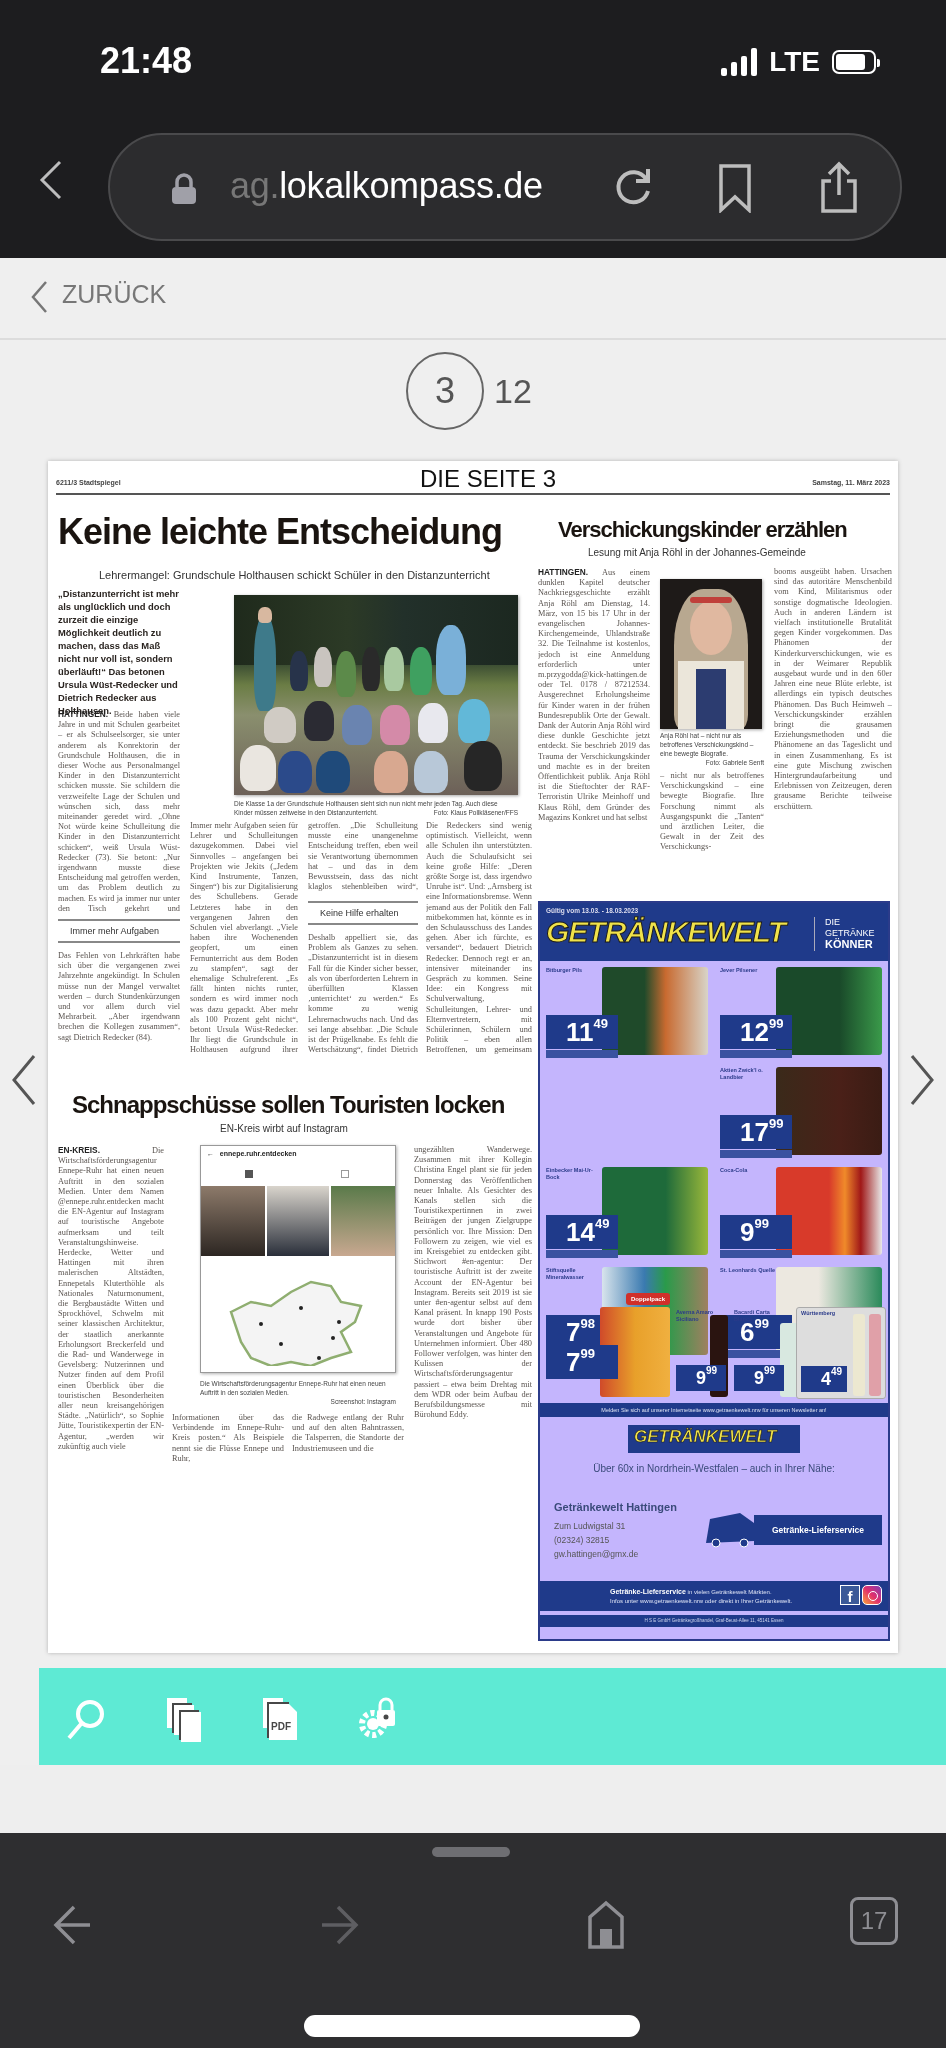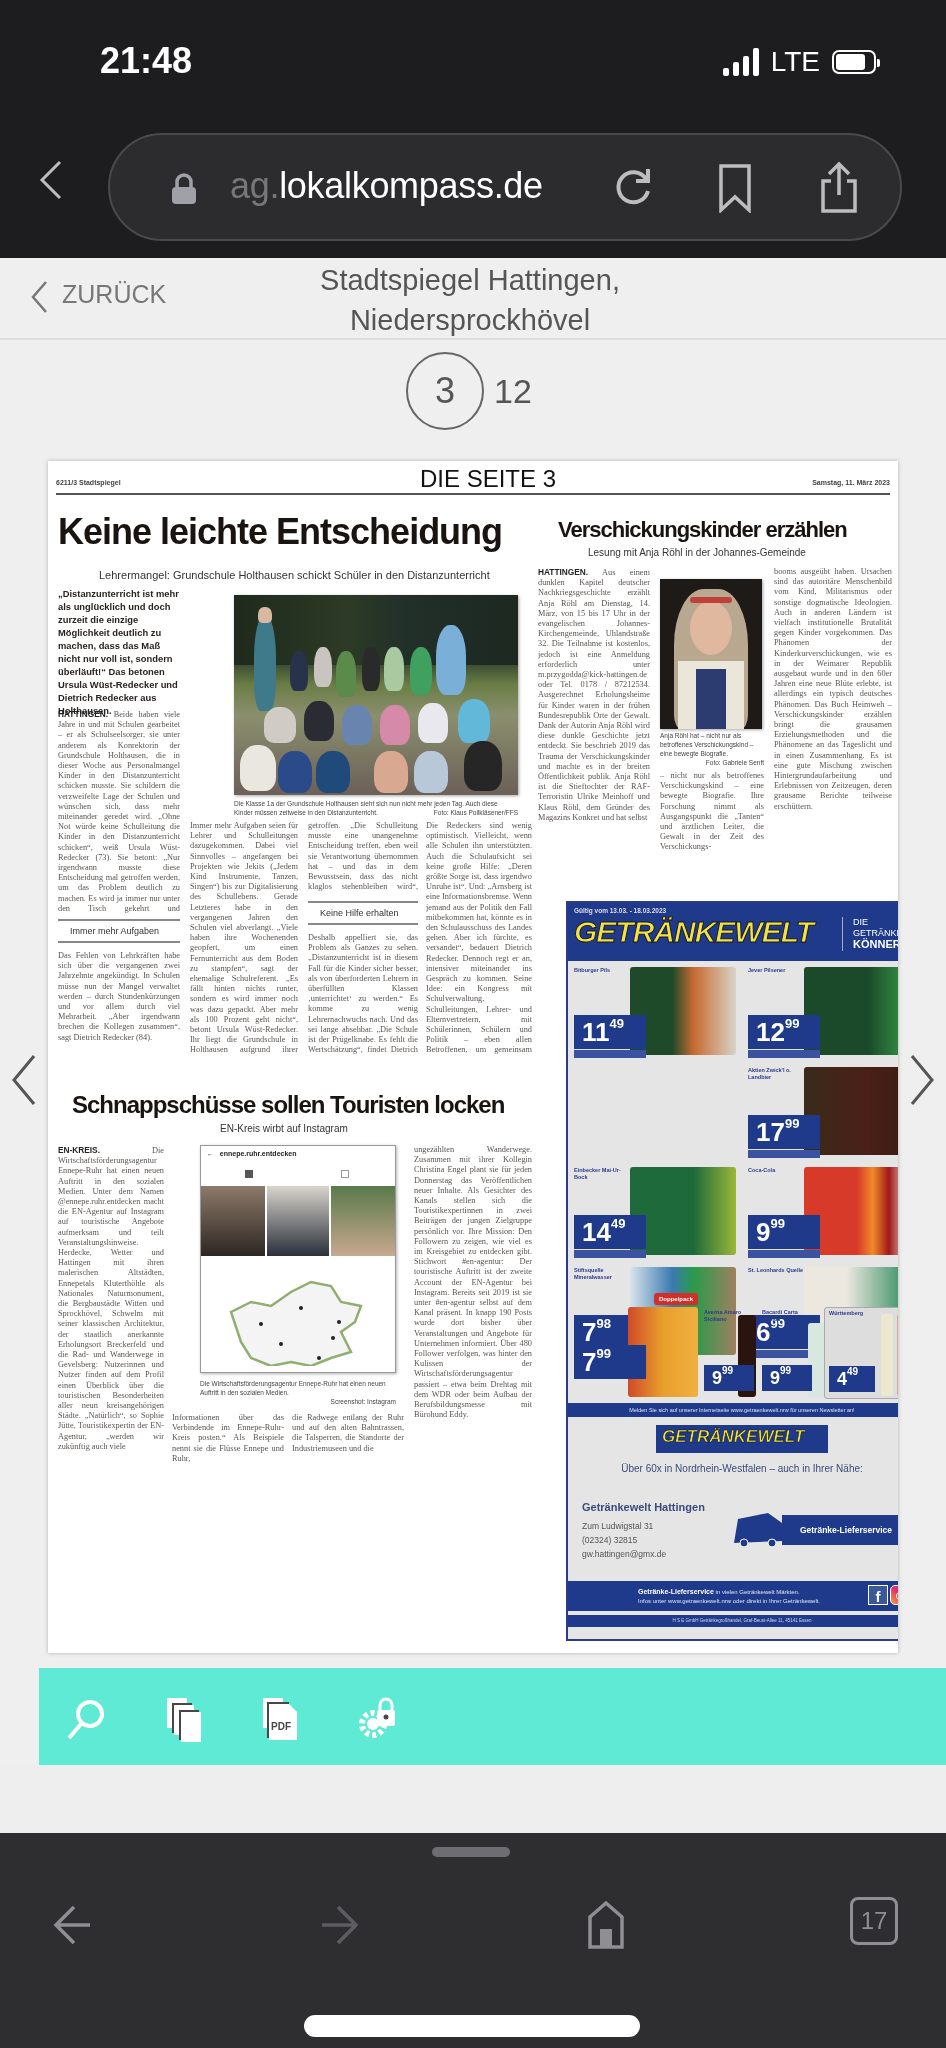--- a/index.html
+++ b/index.html
@@ -5,21 +5,21 @@
   * { box-sizing: border-box; margin: 0; padding: 0; }
   html, body { width: 946px; height: 2048px; overflow: hidden; background: #efefef; font-family: "Liberation Sans", sans-serif; }
   #root { position: relative; width: 946px; height: 1716px; }
 
   
   .top-dark { position: absolute; left: 0; top: 0; width: 946px; height: 258px; background: #1d1d1f; }
   .status-time { position: absolute; left: 100px; top: 40px; color: #fff; font-size: 36px; font-weight: bold; font-family: "Liberation Sans", sans-serif; }
   .status-right { position: absolute; right: 70px; top: 46px; display: flex; align-items: center; gap: 12px; color: #fff; }
   .signal { display: flex; align-items: flex-end; gap: 4px; height: 28px; }
   .signal span { width: 6px; background: #fff; border-radius: 2px; }
-  .lte { font-size: 28px; font-weight: normal; text-align: center; }
+  .lte { font-size: 28px; font-weight: bold; text-align: center; }
   .battery { width: 44px; height: 24px; border: 2px solid #fff; border-radius: 7px; padding: 2px; position: relative; }
   .battery::after { content: ""; position: absolute; right: -6px; top: 7px; width: 3px; height: 8px; background: #fff; border-radius: 0 2px 2px 0; }
   .battery-fill { width: 80%; height: 100%; background: #fff; border-radius: 3px; }
 
   .url-back { position: absolute; left: 38px; top: 160px; width: 26px; height: 40px; }
   .url-pill { position: absolute; left: 108px; top: 133px; width: 794px; height: 108px; border-radius: 54px; background: #2c2c2e; border: 2px solid #4a4a4c; }
   .url-lock { position: absolute; left: 60px; top: 38px; width: 28px; height: 32px; }
   .url-text { position: absolute; left: 120px; top: 30px; font-size: 36px; color: #fff; letter-spacing: -0.3px; }
   .url-text .fade { color: #777; }
   .url-reload { position: absolute; left: 500px; top: 30px; width: 46px; height: 46px; }
@@ -53,30 +53,30 @@
   .intro { position: absolute; font: bold 9.4px/13px "Liberation Sans", sans-serif; color: #2a2420; }
   .caption { position: absolute; font: 6.5px/9px "Liberation Sans", sans-serif; color: #444; }
   .xhead { position: absolute; border-top: 2px solid #888; border-bottom: 2px solid #888; font: 9px "Liberation Sans", sans-serif; color: #333; padding: 5px 0 5px 12px; }
 
   .photo-class { position: absolute; left: 186px; top: 134px; width: 284px; height: 200px; background: linear-gradient(180deg, #2f3d2a 0%, #3d4f33 35%, #6b7d45 45%, #8a8f6e 60%, #6c6058 100%); box-shadow: 1px 1px 3px rgba(0,0,0,0.35); overflow: hidden; }
   .kid { position: absolute; border-radius: 45% 45% 30% 30%; }
   .photo-anja { position: absolute; left: 612px; top: 118px; width: 102px; height: 150px; background: #1e1a18; box-shadow: 1px 1px 3px rgba(0,0,0,0.35); overflow: hidden; }
   .phone-shot { position: absolute; left: 152px; top: 804px; width: 196px; height: 228px; border: 1px solid #999; background: #fff; box-shadow: 1px 1px 3px rgba(0,0,0,0.3); overflow: hidden; }
 
   
-  .ad { position: absolute; left: 518px; top: 440px; width: 352px; height: 740px; background: #e5e5e5; border: 2px solid #2b3b8a; overflow: hidden; font-family: "Liberation Sans", sans-serif; }
+  .ad { position: absolute; left: 490px; top: 440px; width: 352px; height: 740px; background: #c4b5fd; border: 2px solid #2b3b8a; overflow: hidden; font-family: "Liberation Sans", sans-serif; }
   .ad-top { position: absolute; left: 0; top: 0; width: 100%; height: 58px; background: #1f3a8a; }
   .ad-valid { position: absolute; left: 6px; top: 4px; font-size: 6.5px; font-weight: bold; color: #dde; }
   .ad-logo { position: absolute; left: 6px; top: 12px; font-size: 30px; font-style: italic; font-weight: bold; color: #f0e24a; -webkit-text-stroke: 1px #1a1a1a; letter-spacing: -1px; }
   .ad-tag { position: absolute; left: 274px; top: 14px; color: #fff; font-size: 9px; line-height: 11px; border-left: 1px solid #aab; padding-left: 10px; }
   .ad-tag b { font-size: 11px; }
   .prod { position: absolute; width: 170px; height: 97px; }
   .prod-name { position: absolute; left: 4px; top: 4px; font-size: 5.5px; line-height: 6.5px; color: #2b3b8a; font-weight: bold; width: 60px; }
   .prod-img { position: absolute; left: 60px; top: 4px; width: 106px; height: 88px; border-radius: 3px; }
-  .price { position: absolute; left: 4px; top: 52px; width: 72px; height: 34px; background: #1f3a8a; color: #fff; font-weight: bold; font-size: 26px; line-height: 34px; padding-left: 8px; }
+  .price { position: absolute; left: 4px; top: 52px; width: 72px; height: 34px; background: #1f3a8a; color: #fff; font-weight: bold; font-size: 26px; line-height: 34px; padding-left: 20px; }
   .price sup { font-size: 13px; vertical-align: top; line-height: 18px; }
   .deposit { position: absolute; left: 4px; top: 87px; width: 72px; height: 8px; background: #3a52a0; color: #cfd6ee; font-size: 4px; text-align: center; line-height: 8px; }
   .ad-newsletter { position: absolute; left: 0; top: 500px; width: 100%; height: 14px; background: #1f3a8a; color: #dfe4f5; font-size: 5.5px; text-align: center; line-height: 14px; }
   .ad-logo2 { position: absolute; left: 88px; top: 522px; width: 172px; height: 28px; background: #1f3a8a; }
   .ad-logo2 span { position: absolute; left: 6px; top: 2px; font-size: 17px; font-style: italic; font-weight: bold; color: #f0e24a; -webkit-text-stroke: 0.6px #1a1a1a; }
   .ad-slogan { position: absolute; left: 0; top: 560px; width: 100%; text-align: center; color: #3a4a7a; font-size: 10px; }
   .store-name { position: absolute; left: 14px; top: 598px; font-size: 11px; font-weight: bold; color: #3a4a7a; }
   .store-line { position: absolute; left: 14px; font-size: 8.5px; color: #555; }
   .delivery { position: absolute; left: 214px; top: 612px; width: 128px; height: 30px; background: #1f3a8a; color: #fff; font-size: 8.5px; font-weight: bold; line-height: 30px; text-align: center; }
   .truck { position: absolute; left: 160px; top: 606px; width: 60px; height: 40px; }
@@ -141,24 +141,20 @@
         </svg>
     </div>
   </div>
 
   <div class="app-header">
     <div class="back-link">
       <svg width="18" height="34" viewBox="0 0 18 34">
           <path d="M16 2 L3 17 L16 32" stroke="#777" stroke-width="2.5" fill="none"></path>
         </svg>
       <span>ZURÜCK</span>
-    </div>
-    <div class="header-title">
-      <div>Stadtspiegel Hattingen,</div>
-      <div>Niedersprockhövel</div>
     </div>
   </div>
 
   <div class="page-indicator">
     <div class="page-current">3</div>
     <div class="page-total">12</div>
   </div>
 
   <svg class="side-arrow left" viewBox="0 0 30 60">
       <path d="M26 6 L6 30 L26 54" stroke="#555" stroke-width="3" fill="none"></path>

